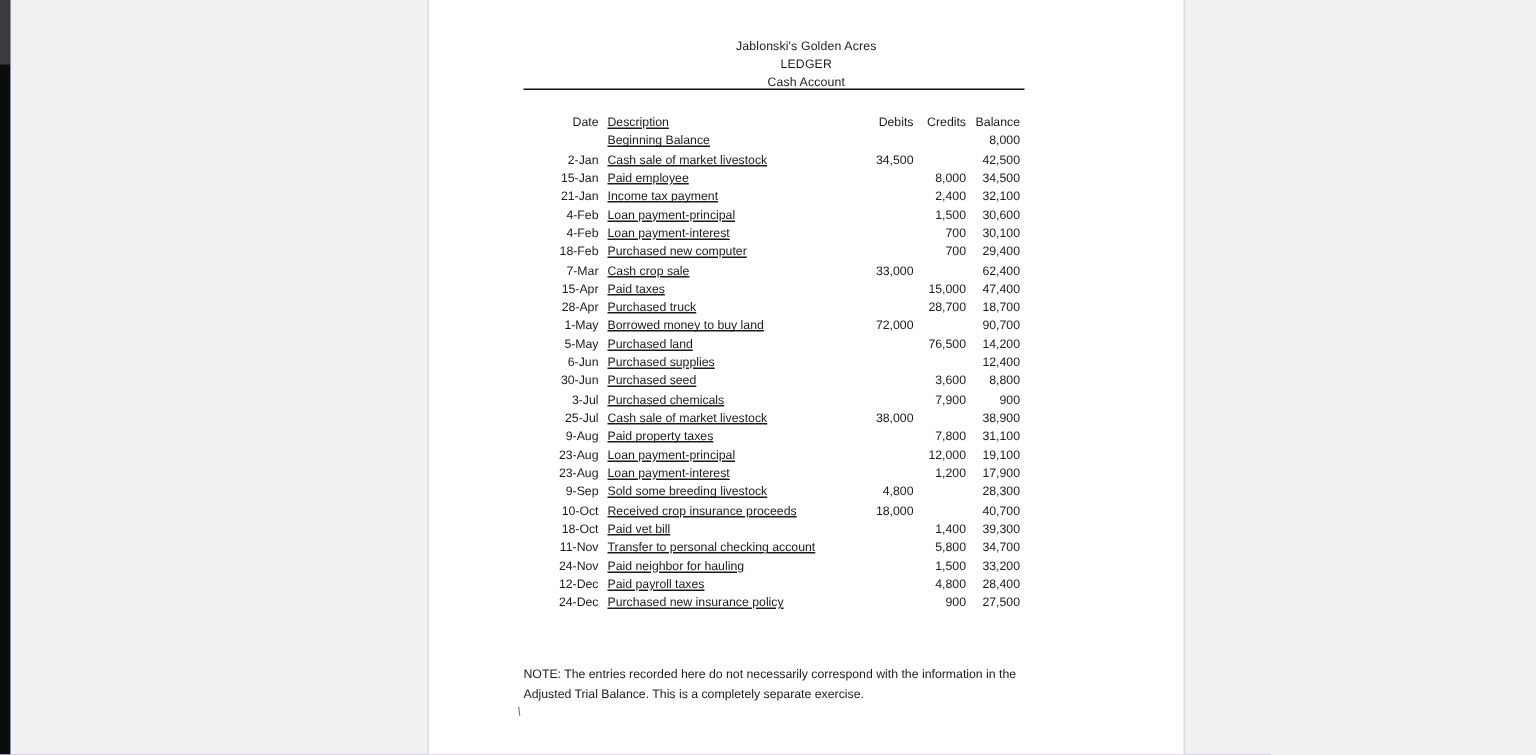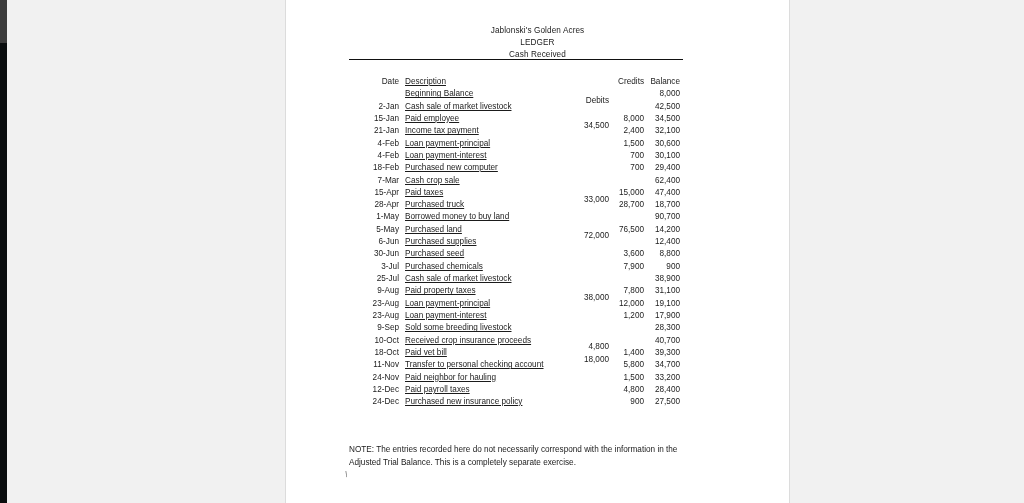--- a/index.html
+++ b/index.html
@@ -31,21 +31,21 @@
 
   .rule{position:absolute;left:63px;top:59px;width:334px;height:0;border-top:1.2px solid #111;}
 
   
   .ledger{position:absolute;left:0;top:76px;width:503px;}
   .row{position:relative;height:12.32px;font-size:8.2px;color:#1b1b1b;}
   .row.head .c{font-weight:400;}
   .c{position:absolute;top:0;line-height:12.32px;white-space:nowrap;}
   .c-date{left:48px;width:65px;text-align:right;}
   .c-desc{left:119px;text-align:left;text-decoration:underline;}
-  .c-deb{left:0;width:323px;text-align:right;margin-top:19px;}
+  .c-deb{left:0;width:323px;text-align:right;}
   .c-cre{left:0;width:358px;text-align:right;}
   .c-bal{left:0;width:394px;text-align:right;}
 
   
   .note{position:absolute;left:63px;top:443px;width:346px;font-size:8.2px;color:#1b1b1b;line-height:13px;}
   .caret{position:absolute;left:59px;top:470px;font-size:8px;color:#5a5a5a;transform:rotate(8deg);}
 </style>
 </head>
 <body>
 
@@ -55,21 +55,21 @@
     <div class="rail-top"></div>
   </div>
 
   <div class="viewer"></div>
 
   <div class="page">
 
     <div class="titles">
       <div class="title-line">Jablonski's Golden Acres</div>
       <div class="title-line">LEDGER</div>
-      <div class="title-line">Cash Received</div>
+      <div class="title-line">Cash Account</div>
     </div>
 
     <div class="rule"></div>
 
     <div class="ledger" id="ledger">
       <div class="row head">
         <span class="c c-date">Date</span>
         <span class="c c-desc">Description</span>
         <span class="c c-deb">Debits</span>
         <span class="c c-cre">Credits</span>

